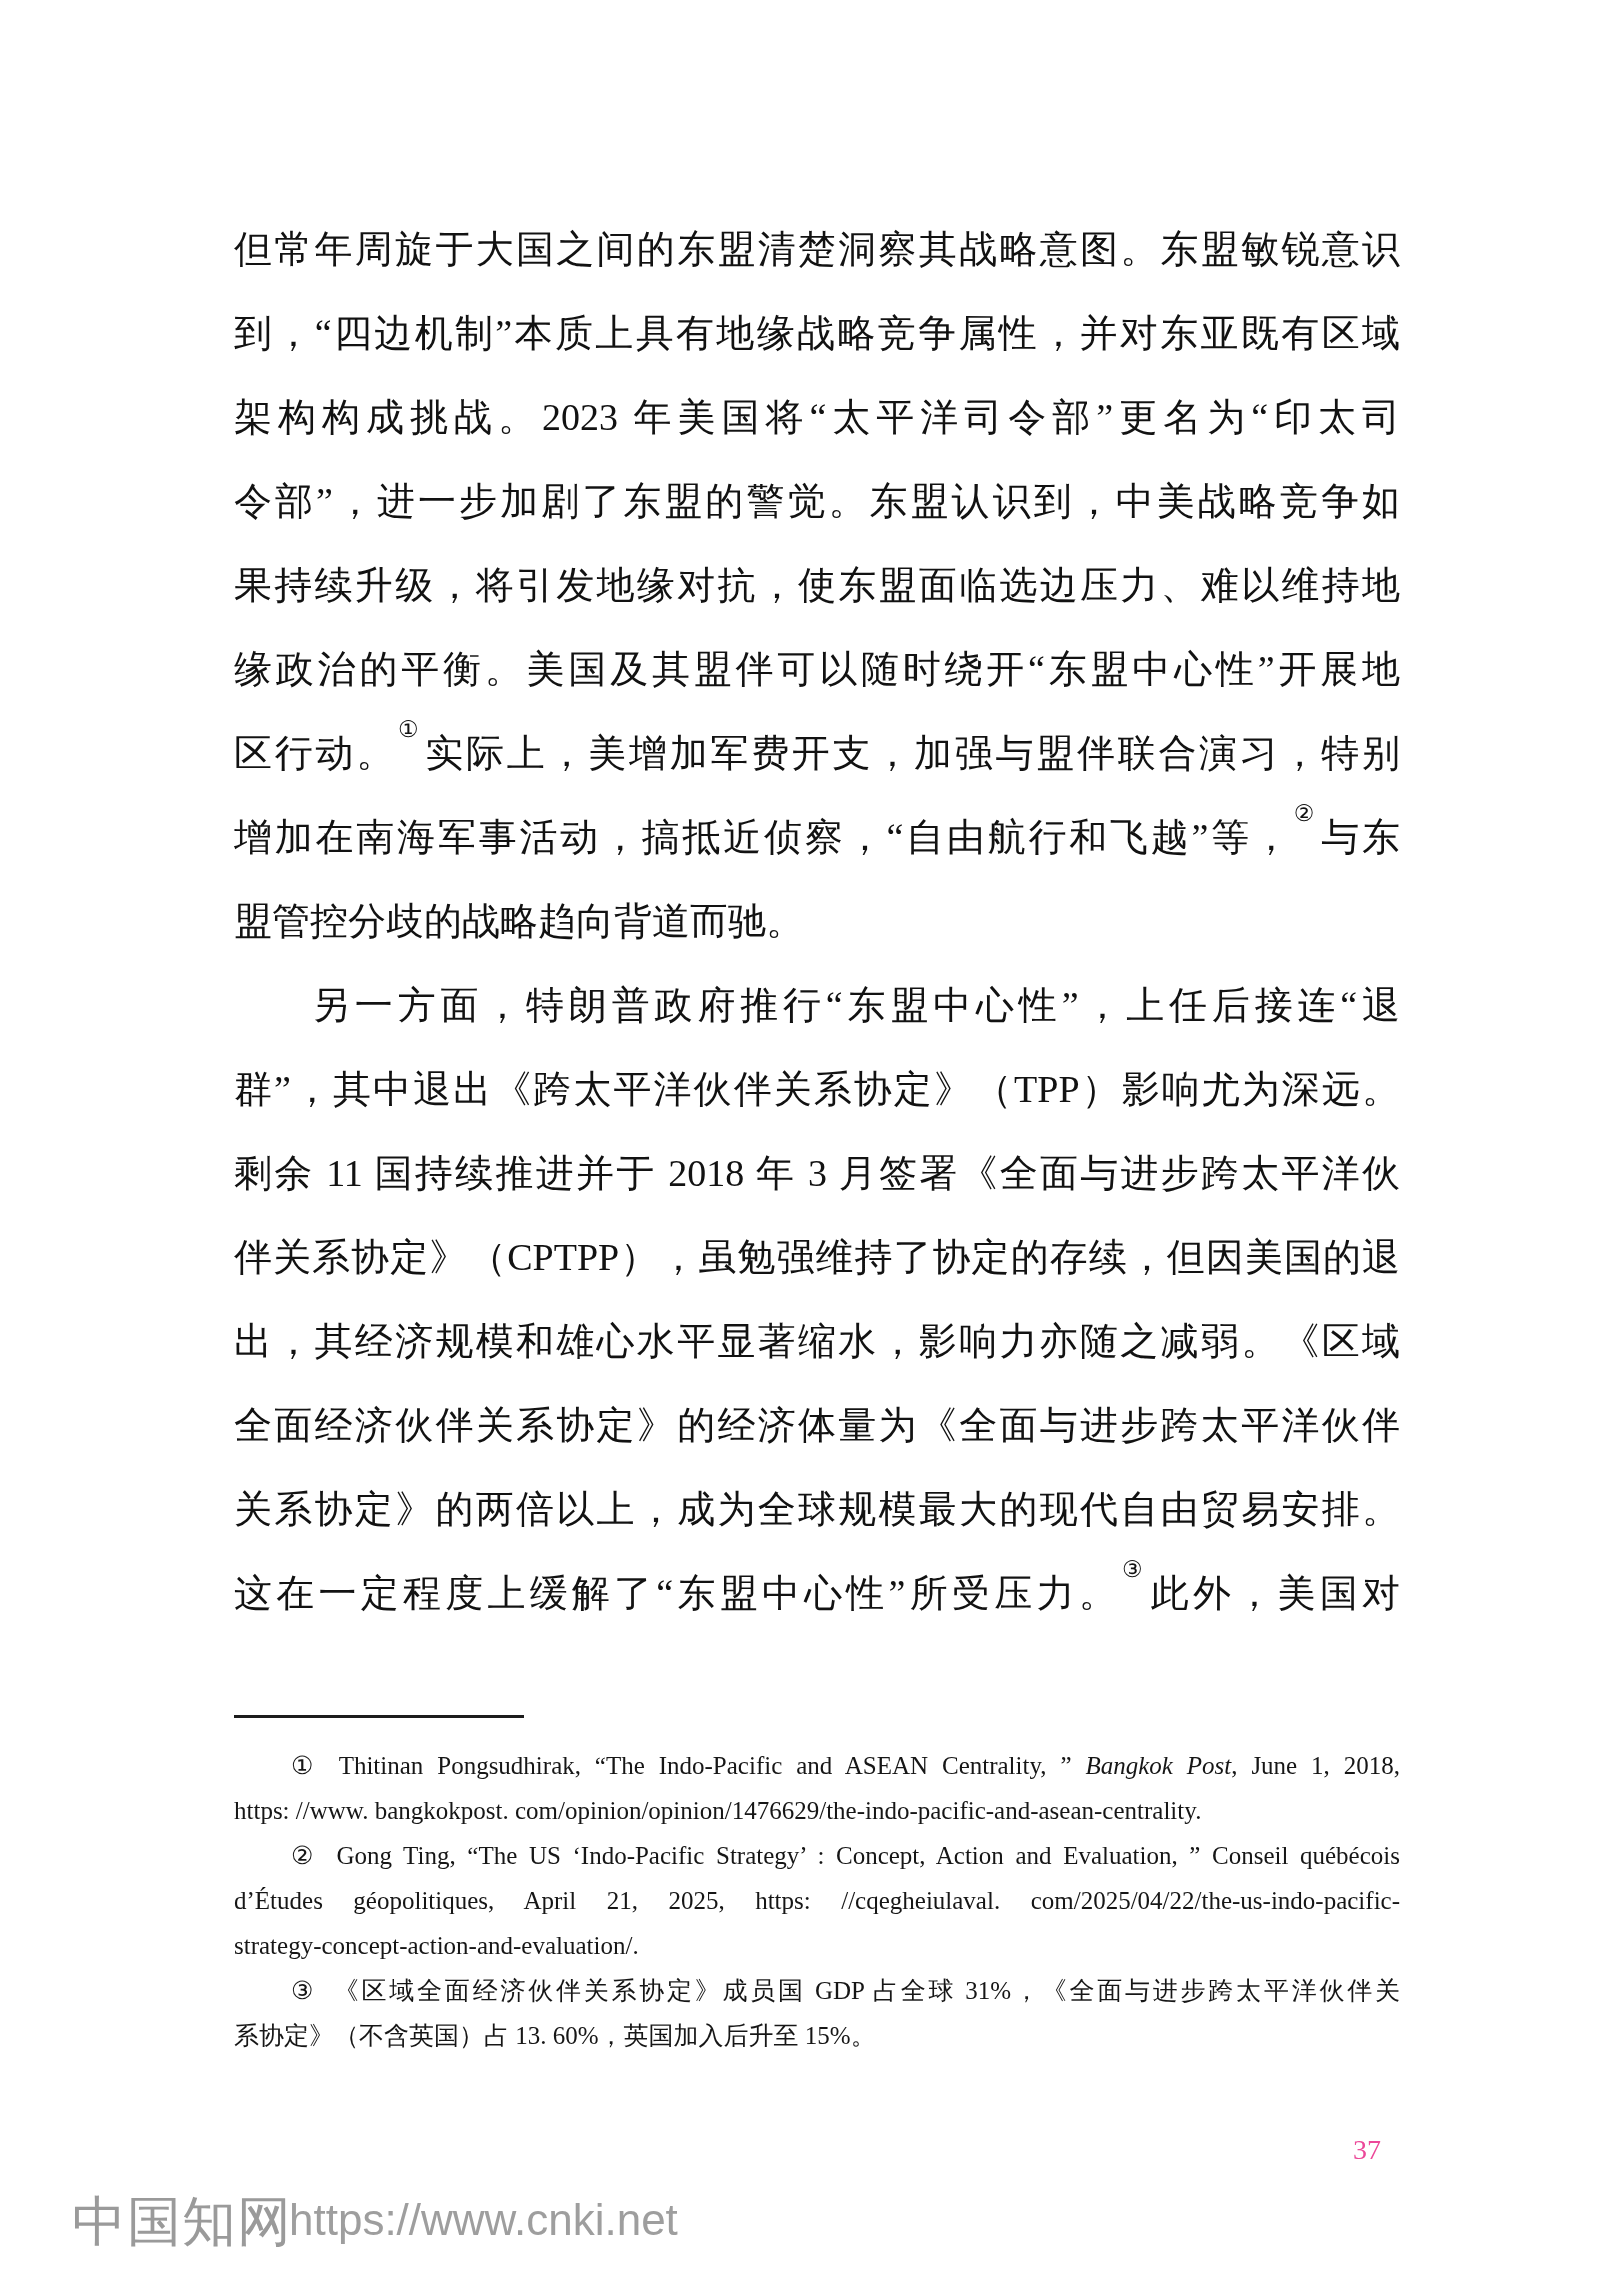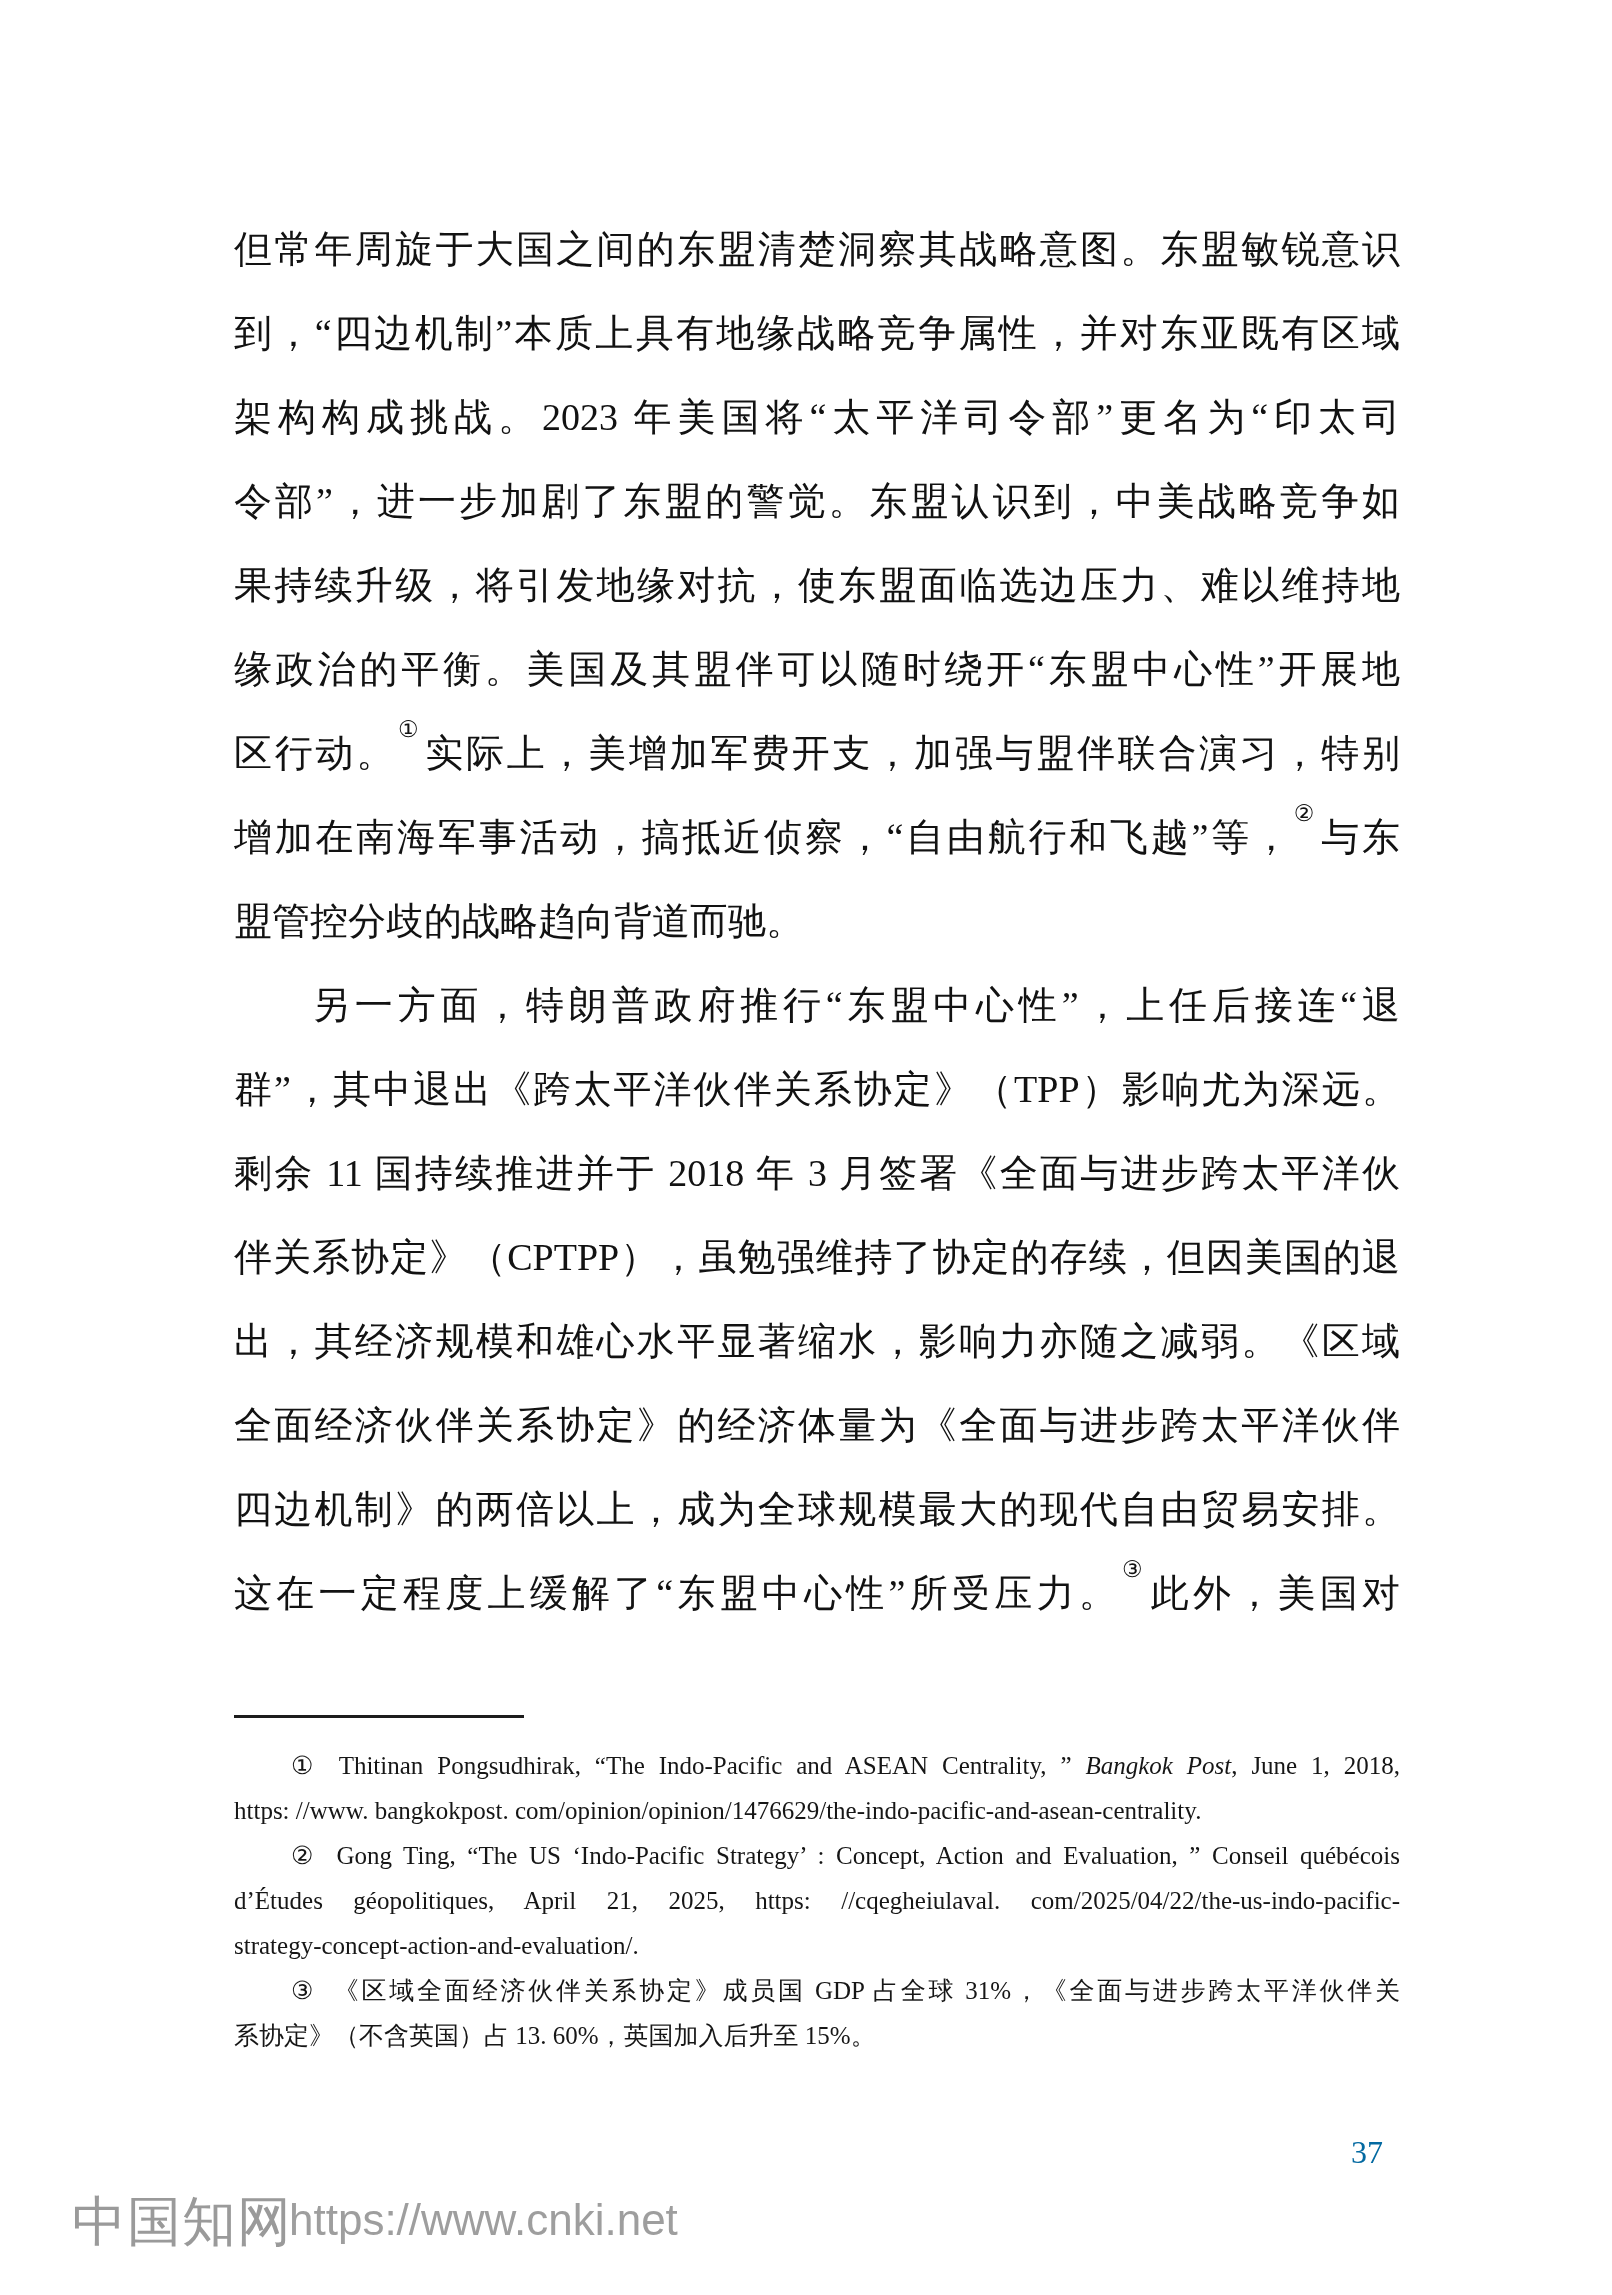--- a/index.html
+++ b/index.html
@@ -75,22 +75,22 @@
   }
   .fn-italic {
     font-style: italic;
   }
   .page-number {
     position: absolute;
     left: 1336px;
     top: 2134px;
     width: 62px;
     text-align: center;
-    font-size: 32px;
-    color: #0369a1;
+    font-size: 28px;
+    color: #ec4899;
   }
   .watermark-brand {
     position: absolute;
     left: 72px;
     top: 2195px;
     font-size: 54px;
     line-height: 1;
     color: #9a9a9a;
     font-family: "Liberation Serif", "DejaVu Serif", serif;
     letter-spacing: 1px;
@@ -121,21 +121,21 @@
   <div class="line">
     <span>增加在南海军事活动，搞抵近侦察，“自由航行和飞越”等，</span><sup class="fnref">②</sup><span>与东</span>
   </div>
   <div class="line para-end">盟管控分歧的战略趋向背道而驰。</div>
   <div class="line indent">另一方面，特朗普政府推行“东盟中心性”，上任后接连“退</div>
   <div class="line">群”，其中退出《跨太平洋伙伴关系协定》（TPP）影响尤为深远。</div>
   <div class="line">剩余 11 国持续推进并于 2018 年 3 月签署《全面与进步跨太平洋伙</div>
   <div class="line">伴关系协定》（CPTPP），虽勉强维持了协定的存续，但因美国的退</div>
   <div class="line">出，其经济规模和雄心水平显著缩水，影响力亦随之减弱。《区域</div>
   <div class="line">全面经济伙伴关系协定》的经济体量为《全面与进步跨太平洋伙伴</div>
-  <div class="line">四边机制》的两倍以上，成为全球规模最大的现代自由贸易安排。</div>
+  <div class="line">关系协定》的两倍以上，成为全球规模最大的现代自由贸易安排。</div>
   <div class="line">
     <span>这在一定程度上缓解了“东盟中心性”所受压力。</span><sup class="fnref">③</sup><span>此外，美国对</span>
   </div>
 </div>
 
 <div class="fn-separator"></div>
 
 <div class="footnotes">
   <div class="fn-line fn-first">
     <span class="fn-num">①</span><span>Thitinan Pongsudhirak, “The Indo-Pacific and ASEAN Centrality, ” </span><span class="fn-italic">Bangkok Post</span><span>, June 1, 2018,</span>

